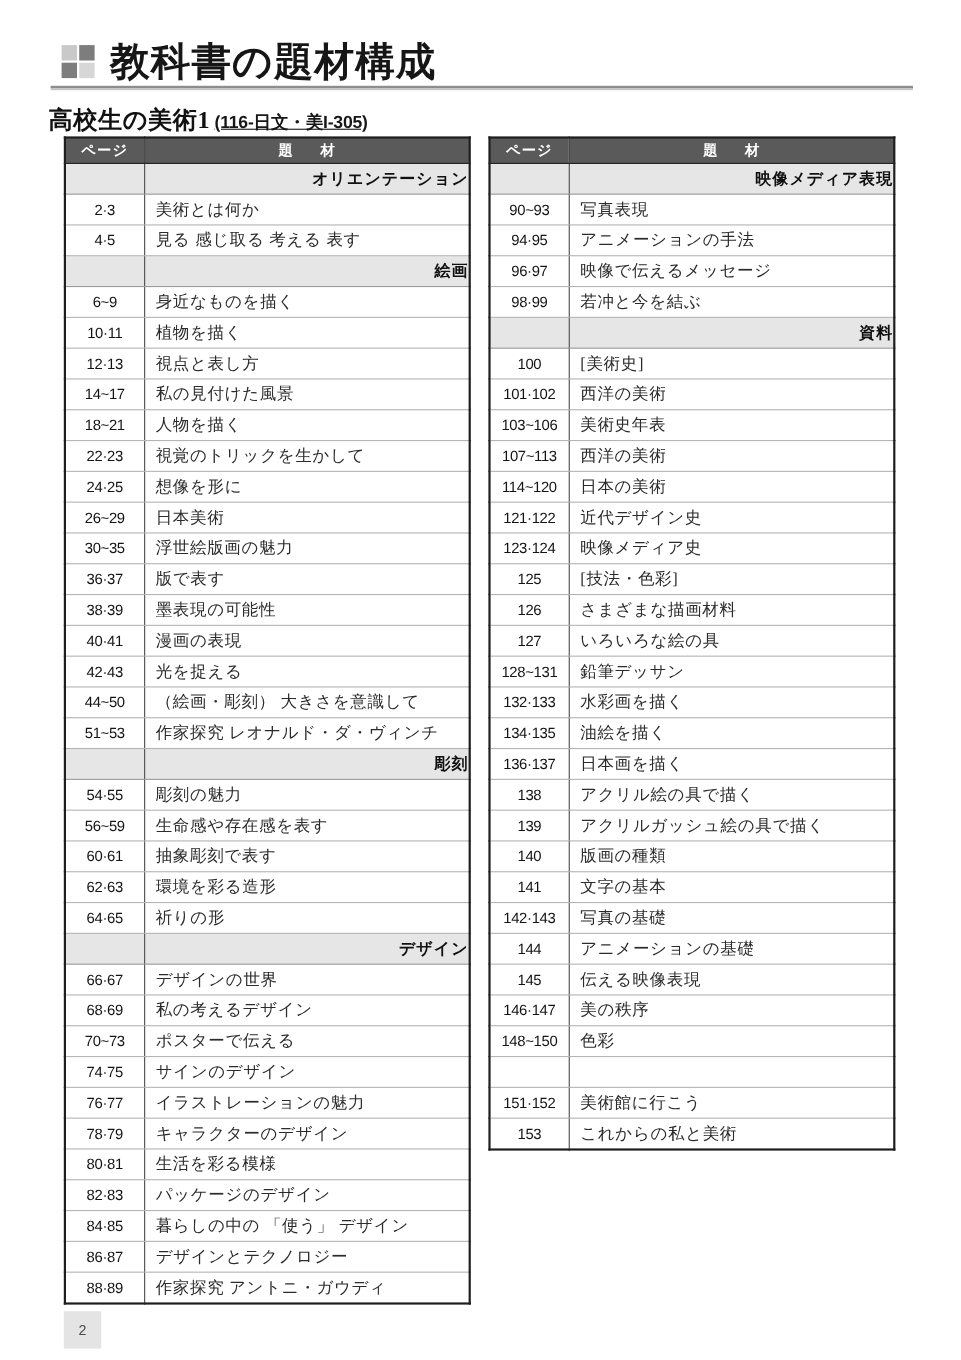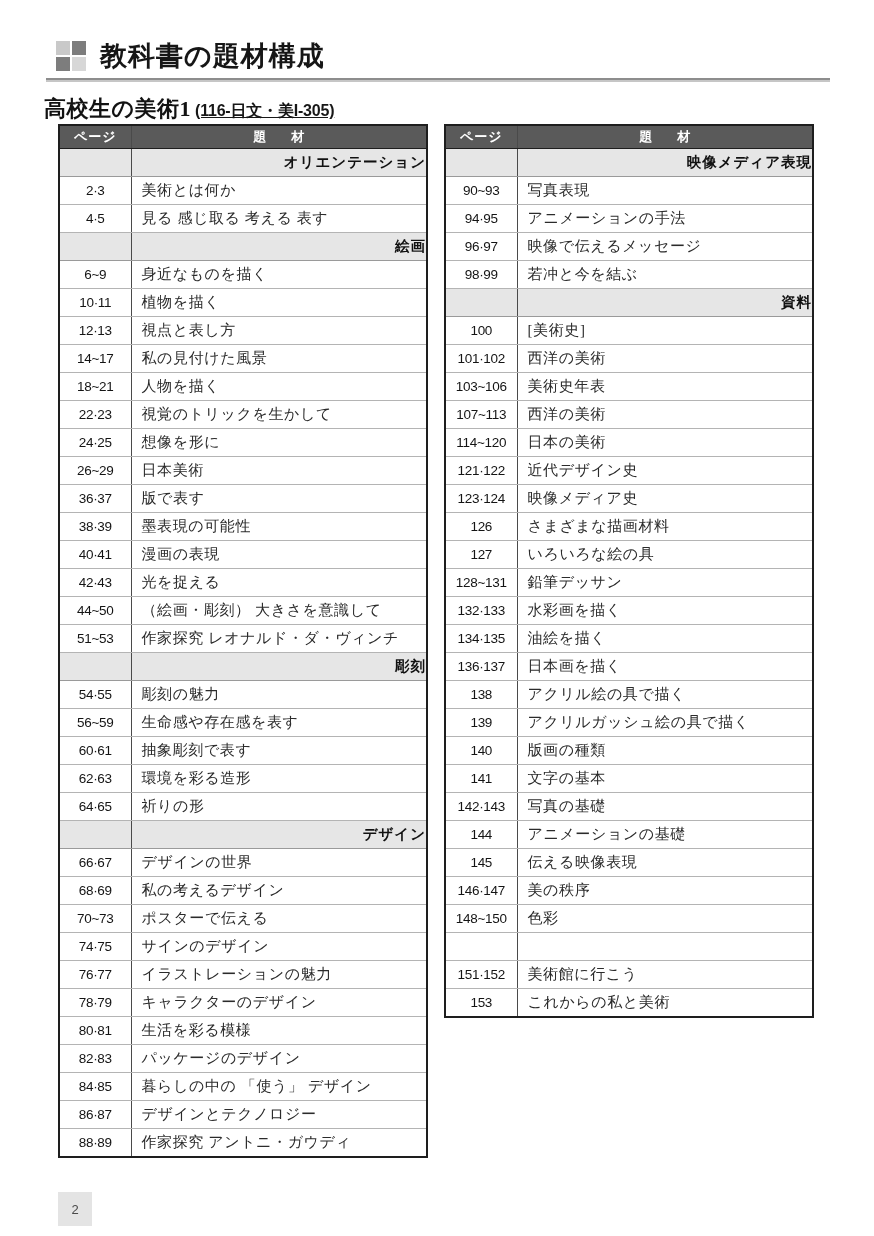--- a/index.html
+++ b/index.html
@@ -37,21 +37,21 @@
     margin-right: 14px;
   }
   #header-icon span { display: block; }
   .sq-lt { background: #c9c9c9; }
   .sq-rt { background: #7d7d7d; }
   .sq-lb { background: #7d7d7d; }
   .sq-rb { background: #d7d7d7; }
 
   #header-title {
     font-family: "Liberation Sans", "DejaVu Sans", sans-serif;
-    font-size: 27px;
+    font-size: 36px;
     font-weight: bold;
     letter-spacing: 1px;
     color: #161616;
     line-height: 1;
     white-space: nowrap;
   }
 
   #header-rule {
     position: absolute;
     left: 46px;
@@ -263,20 +263,24 @@
       </tr>
       <tr class="item-row">
         <td class="cell-page">24·25</td>
         <td class="cell-topic">想像を形に</td>
       </tr>
       <tr class="item-row">
         <td class="cell-page">26~29</td>
         <td class="cell-topic">日本美術</td>
       </tr>
       <tr class="item-row">
+        <td class="cell-page">30~35</td>
+        <td class="cell-topic">浮世絵版画の魅力</td>
+      </tr>
+      <tr class="item-row">
         <td class="cell-page">36·37</td>
         <td class="cell-topic">版で表す</td>
       </tr>
       <tr class="item-row">
         <td class="cell-page">38·39</td>
         <td class="cell-topic">墨表現の可能性</td>
       </tr>
       <tr class="item-row">
         <td class="cell-page">40·41</td>
         <td class="cell-topic">漫画の表現</td>
@@ -426,20 +430,24 @@
       </tr>
       <tr class="item-row">
         <td class="cell-page">121·122</td>
         <td class="cell-topic">近代デザイン史</td>
       </tr>
       <tr class="item-row">
         <td class="cell-page">123·124</td>
         <td class="cell-topic">映像メディア史</td>
       </tr>
       <tr class="item-row">
+        <td class="cell-page">125</td>
+        <td class="cell-topic">[技法・色彩]</td>
+      </tr>
+      <tr class="item-row">
         <td class="cell-page">126</td>
         <td class="cell-topic">さまざまな描画材料</td>
       </tr>
       <tr class="item-row">
         <td class="cell-page">127</td>
         <td class="cell-topic">いろいろな絵の具</td>
       </tr>
       <tr class="item-row">
         <td class="cell-page">128~131</td>
         <td class="cell-topic">鉛筆デッサン</td>

